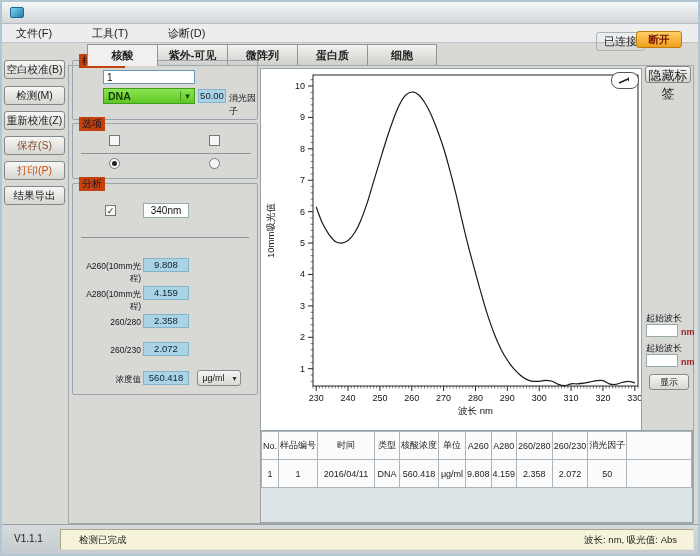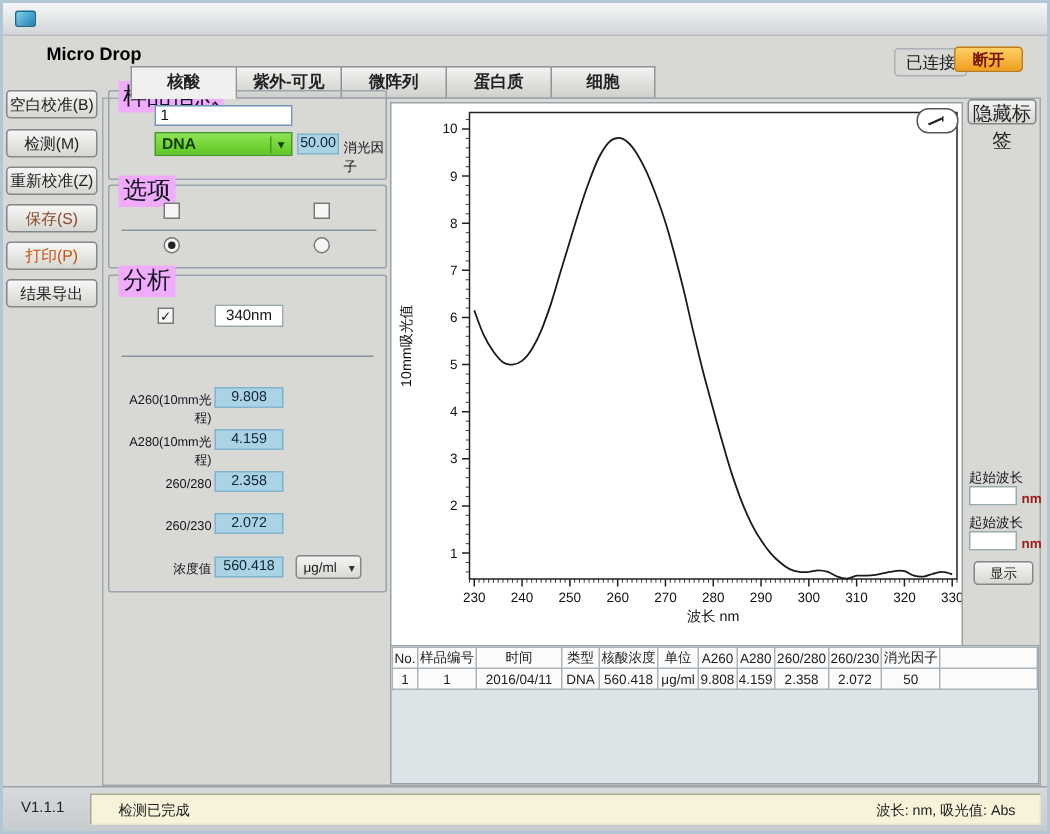--- a/index.html
+++ b/index.html
@@ -34,22 +34,22 @@
               border:1px solid #a2aab0; background:transparent;}
 
   .side-btn{ position:absolute; left:2px; width:61px; height:19px;
              background:linear-gradient(#f7f7f5,#d6d6d3); border:1px solid #85888b;
              border-radius:3px; font-size:10.5px; color:#222; cursor:pointer;
              font-family:inherit;}
   .side-btn.save{ color:#8a4a2a; }
   .side-btn.print{ color:#c4520e; }
 
   .groupbox{ position:absolute; border:1px solid #9aa4ae; border-radius:2px; }
-  .gb-legend{ position:absolute; top:-7px; left:6px; background:#f0abfc; padding:0 3px;
-              font-size:16px; color:#14141e;}
+  .gb-legend{ position:absolute; top:-7px; left:6px; background:#c2410c; padding:0 3px;
+              font-size:10px; color:#14141e;}
   .txt-input{ position:absolute; background:#fff; border:1px solid #6a96ba; font-size:10px;
               padding:0 3px; font-family:inherit; color:#111;}
   .dna-select{ position:absolute; background:linear-gradient(#8fe455,#5ec722); border:1px solid #3e9e1e;
                display:flex; align-items:center; cursor:pointer;}
   .dna-select .val{ flex:1; padding-left:4px; font-weight:bold; color:#123c00; font-size:10.5px;}
   .dna-select .arrow{ width:14px; text-align:center; border-left:1px solid #3e9e1e; color:#123c00; font-size:9px;}
   .blue-box{ position:absolute; background:#aad4e6; border:1px solid #84b4cc; text-align:center;
              font-size:9.5px; color:#10222e; line-height:12px;}
   .small-label{ position:absolute; font-size:9px; color:#14141e;}
   .checkbox{ position:absolute; width:11px; height:11px; background:#f6f6f6; border:1px solid #777;
@@ -78,41 +78,46 @@
   .wl-input{ position:absolute; width:32px; height:13px; background:#fff; border:1px solid #9aa;
              font-family:inherit; font-size:9px;}
   .nm-red{ position:absolute; font-size:9px; font-weight:bold; color:#9b1c1c;}
   .show-btn{ position:absolute; left:647px; top:372px; width:40px; height:16px;
              background:linear-gradient(#f5f5f3,#d6d6d3); border:1px solid #85888b; border-radius:3px;
              font-size:9px; color:#222; cursor:pointer; font-family:inherit;}
 
   .table-panel{ position:absolute; left:258px; top:428px; width:433px; height:93px;
                 background:#dde4e8; border:1px solid #98a2a8; overflow:hidden;}
   .results{ border-collapse:collapse; width:100%; font-size:9px; background:#fbfbfb;}
-  .results th,.results td{ border:1px solid #aab4ba; height:14px; padding:0 1px;
+  .results th,.results td{ border:1px solid #aab4ba; height:28px; padding:0 1px;
                 text-align:center; font-weight:normal; color:#1c1c1c; white-space:nowrap;}
 
   .statusbar{ position:absolute; left:0; top:522px; width:700px; height:34px;
               background:linear-gradient(#d6dadc,#c3c9cd); border-top:1px solid #9aa2a8;}
   .version{ position:absolute; left:12px; top:8px; font-size:10px; color:#222;}
   .status-panel{ position:absolute; left:58px; right:8px; top:4px; height:21px; background:#f6f3da;
                  border:1px solid #a9a68c; border-right-color:#e8e5cc; border-bottom-color:#e8e5cc;}
   .status-msg{ position:absolute; left:18px; top:4px; font-size:9.5px; color:#222;}
   .status-right{ position:absolute; right:16px; top:4px; font-size:9.5px; color:#222;}
 </style>
 </head>
 <body>
 
 <div class="window">
 
   <div class="titlebar">
     <span class="app-icon"></span>
     <span class="title">Micro Drop</span>
   </div>
 
+  <div class="menubar">
+    <span class="menu-item">文件(F)</span>
+    <span class="menu-item">工具(T)</span>
+    <span class="menu-item">诊断(D)</span>
+  </div>
 
   <div class="tabrow">
     <div class="tab active">核酸</div>
     <div class="tab">紫外-可见</div>
     <div class="tab">微阵列</div>
     <div class="tab">蛋白质</div>
     <div class="tab">细胞</div>
   </div>
 
   <span class="conn-status">已连接</span>

